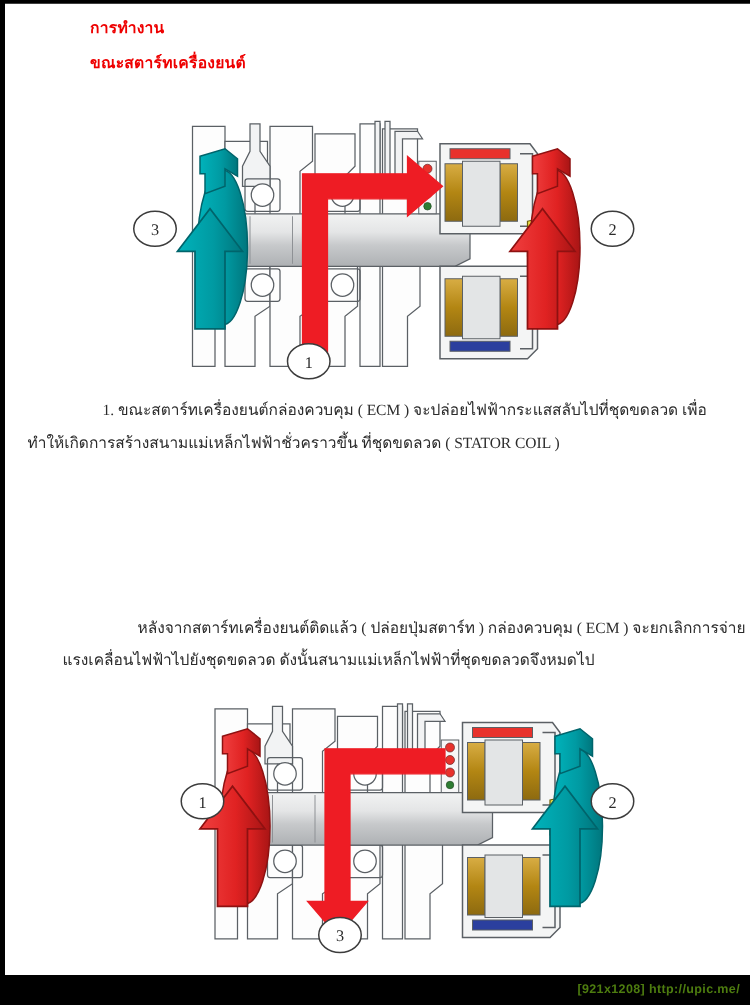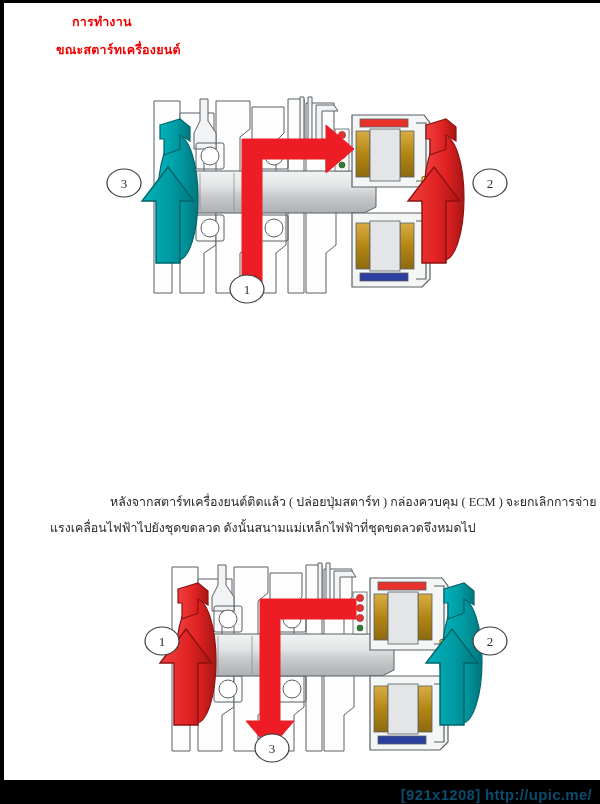--- a/index.html
+++ b/index.html
@@ -27,21 +27,21 @@
   .heading-red {
     position: absolute;
     color: #ee0000;
     font-family: "Liberation Serif", "DejaVu Serif", serif;
     font-weight: bold;
     font-size: 12.5px;
     letter-spacing: 0.2px;
     white-space: nowrap;
   }
   #title-line1 { left: 68px; top: 9px; }
-  #title-line2 { left: 52px; top: 37px; }
+  #title-line2 { left: 68px; top: 37px; }
 
   .heading-black {
     position: absolute;
     color: #2a2a2a;
     font-weight: bold;
     font-size: 12.5px;
     white-space: nowrap;
   }
   #section2-heading { left: 75px; top: 452px; }
 
@@ -77,23 +77,23 @@
     left: -4px;
     top: 777px;
     width: 600px;
     height: 27px;
     background: #000000;
   }
   #footer-text {
     position: absolute;
     right: 8px;
     top: 783px;
-    color: #0c4a6e;
+    color: #4d7c0f;
     font-family: "Liberation Sans", "DejaVu Sans", sans-serif;
-    font-size: 15px;
+    font-size: 10px;
     font-weight: bold;
     letter-spacing: 0.3px;
     white-space: nowrap;
     margin-left: 27px;
   }
 </style>
 </head>
 <body>
 
 <div id="page">
@@ -216,20 +216,21 @@
         <ellipse cx="486" cy="90" rx="17" ry="14" fill="#ffffff" stroke="#3c3c3c" stroke-width="1.2"></ellipse>
         <text x="486" y="95" font-family="Liberation Serif, serif" font-size="13" fill="#2b2b2b" text-anchor="middle">2</text>
       </g>
       <g>
         <ellipse cx="243" cy="196" rx="17" ry="14" fill="#ffffff" stroke="#3c3c3c" stroke-width="1.2"></ellipse>
         <text x="243" y="201" font-family="Liberation Serif, serif" font-size="13" fill="#2b2b2b" text-anchor="middle">1</text>
       </g>
     </svg>
   </div>
 
+  <div class="para" id="para-1"><span class="indent"></span><span>1.  ขณะสตาร์ทเครื่องยนต์กล่องควบคุม ( ECM ) จะปล่อยไฟฟ้ากระแสสลับไปที่ชุดขดลวด  เพื่อทำให้เกิดการสร้างสนามแม่เหล็กไฟฟ้าชั่วคราวขึ้น  ที่ชุดขดลวด ( STATOR  COIL )</span></div>
 
 
   <div class="para" id="para-3"><span class="indent"></span><span>หลังจากสตาร์ทเครื่องยนต์ติดแล้ว ( ปล่อยปุ่มสตาร์ท )  กล่องควบคุม ( ECM ) จะยกเลิกการจ่ายแรงเคลื่อนไฟฟ้าไปยังชุดขดลวด ดังนั้นสนามแม่เหล็กไฟฟ้าที่ชุดขดลวดจึงหมดไป</span></div>
 
   <div class="diagram" id="diagram-bottom">
     <svg viewBox="0 0 600 215" xmlns="http://www.w3.org/2000/svg">
       <g stroke="#5b6065" stroke-width="1" fill="#fdfdfd">
         <path d="M168 14 L194 14 L194 36 L186 42 L186 100 L196 108 L196 152 L186 160 L186 198 L168 198 Z"></path>
         <path d="M194 26 L228 26 L228 48 L218 56 L218 100 L230 106 L230 154 L218 162 L218 198 L194 198 Z"></path>
         <path d="M230 14 L264 14 L264 40 L254 48 L254 100 L266 108 L266 154 L254 162 L254 198 L230 198 Z"></path>

